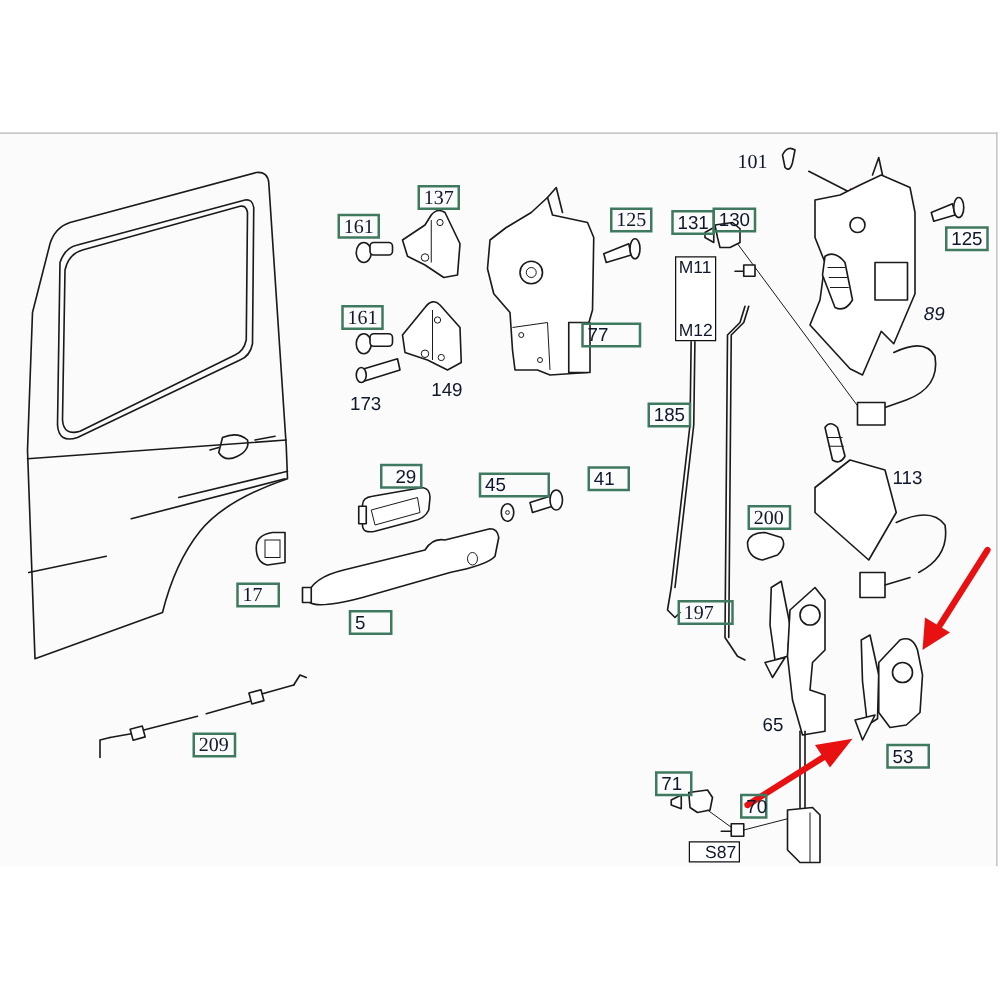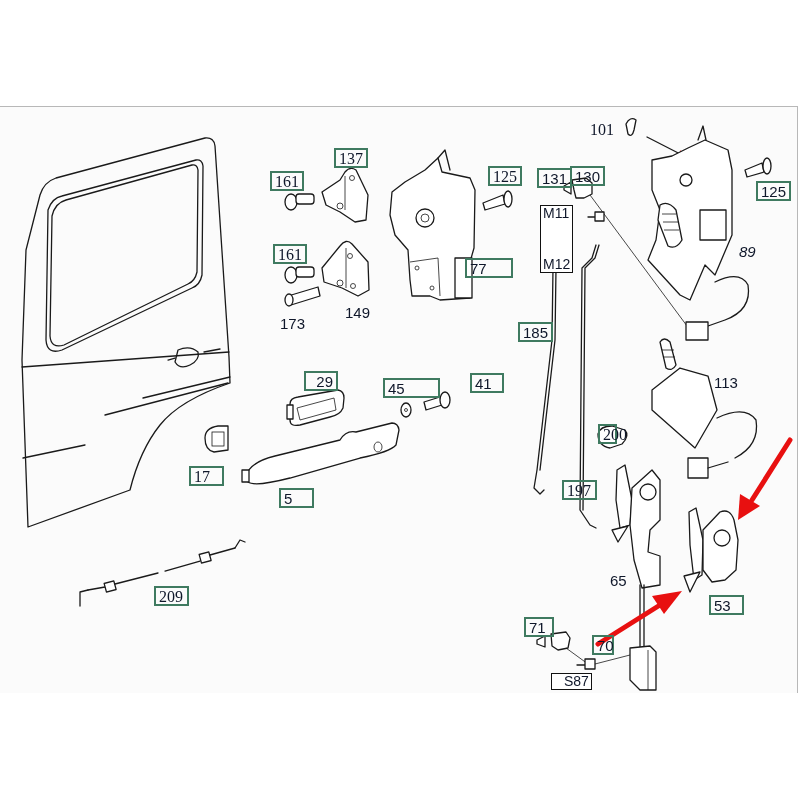--- a/index.html
+++ b/index.html
@@ -222,20 +222,20 @@
 <span class="lbl serif" style="left:590px;top:122px;">101</span>
 <span class="lbl boxed" style="left:756px;top:181px;">125</span>
 <span class="lbl plain" style="left:739px;top:244px;font-style:italic;">89</span>
 <span class="lbl boxed" style="left:518px;top:322px;">185</span>
 <span class="lbl plain" style="left:714px;top:375px;">113</span>
 <span class="lbl boxed" style="left:304px;top:371px;width:34px;text-align:right;">29</span>
 <span class="lbl boxed" style="left:383px;top:378px;width:57px;">45</span>
 <span class="lbl boxed" style="left:423px;top:373px;width:34px;margin-left:47px;">41</span>
 <span class="lbl boxed serif" style="left:189px;top:466px;width:35px;">17</span>
 <span class="lbl boxed" style="left:279px;top:488px;width:35px;">5</span>
-<span class="lbl boxed serif" style="left:598px;top:424px;width:19px;">200</span>
-<span class="lbl boxed serif" style="left:562px;top:480px;width:35px;">197</span>
+<span class="lbl boxed serif" style="left:598px;top:404px;width:35px;">200</span>
+<span class="lbl boxed serif" style="left:542px;top:480px;width:45px;">197</span>
 <span class="lbl plain" style="left:610px;top:573px;">65</span>
 <span class="lbl boxed" style="left:709px;top:595px;width:35px;">53</span>
 <span class="lbl boxed serif" style="left:154px;top:586px;width:35px;">209</span>
 <span class="lbl boxed" style="left:524px;top:617px;width:30px;">71</span>
 <span class="lbl boxed" style="left:551px;top:635px;width:22px;margin-left:41px;">70</span>
 <span class="lbl boxed-black" style="left:551px;top:673px;padding-left:12px;">S87</span>
 
 </body></html>

